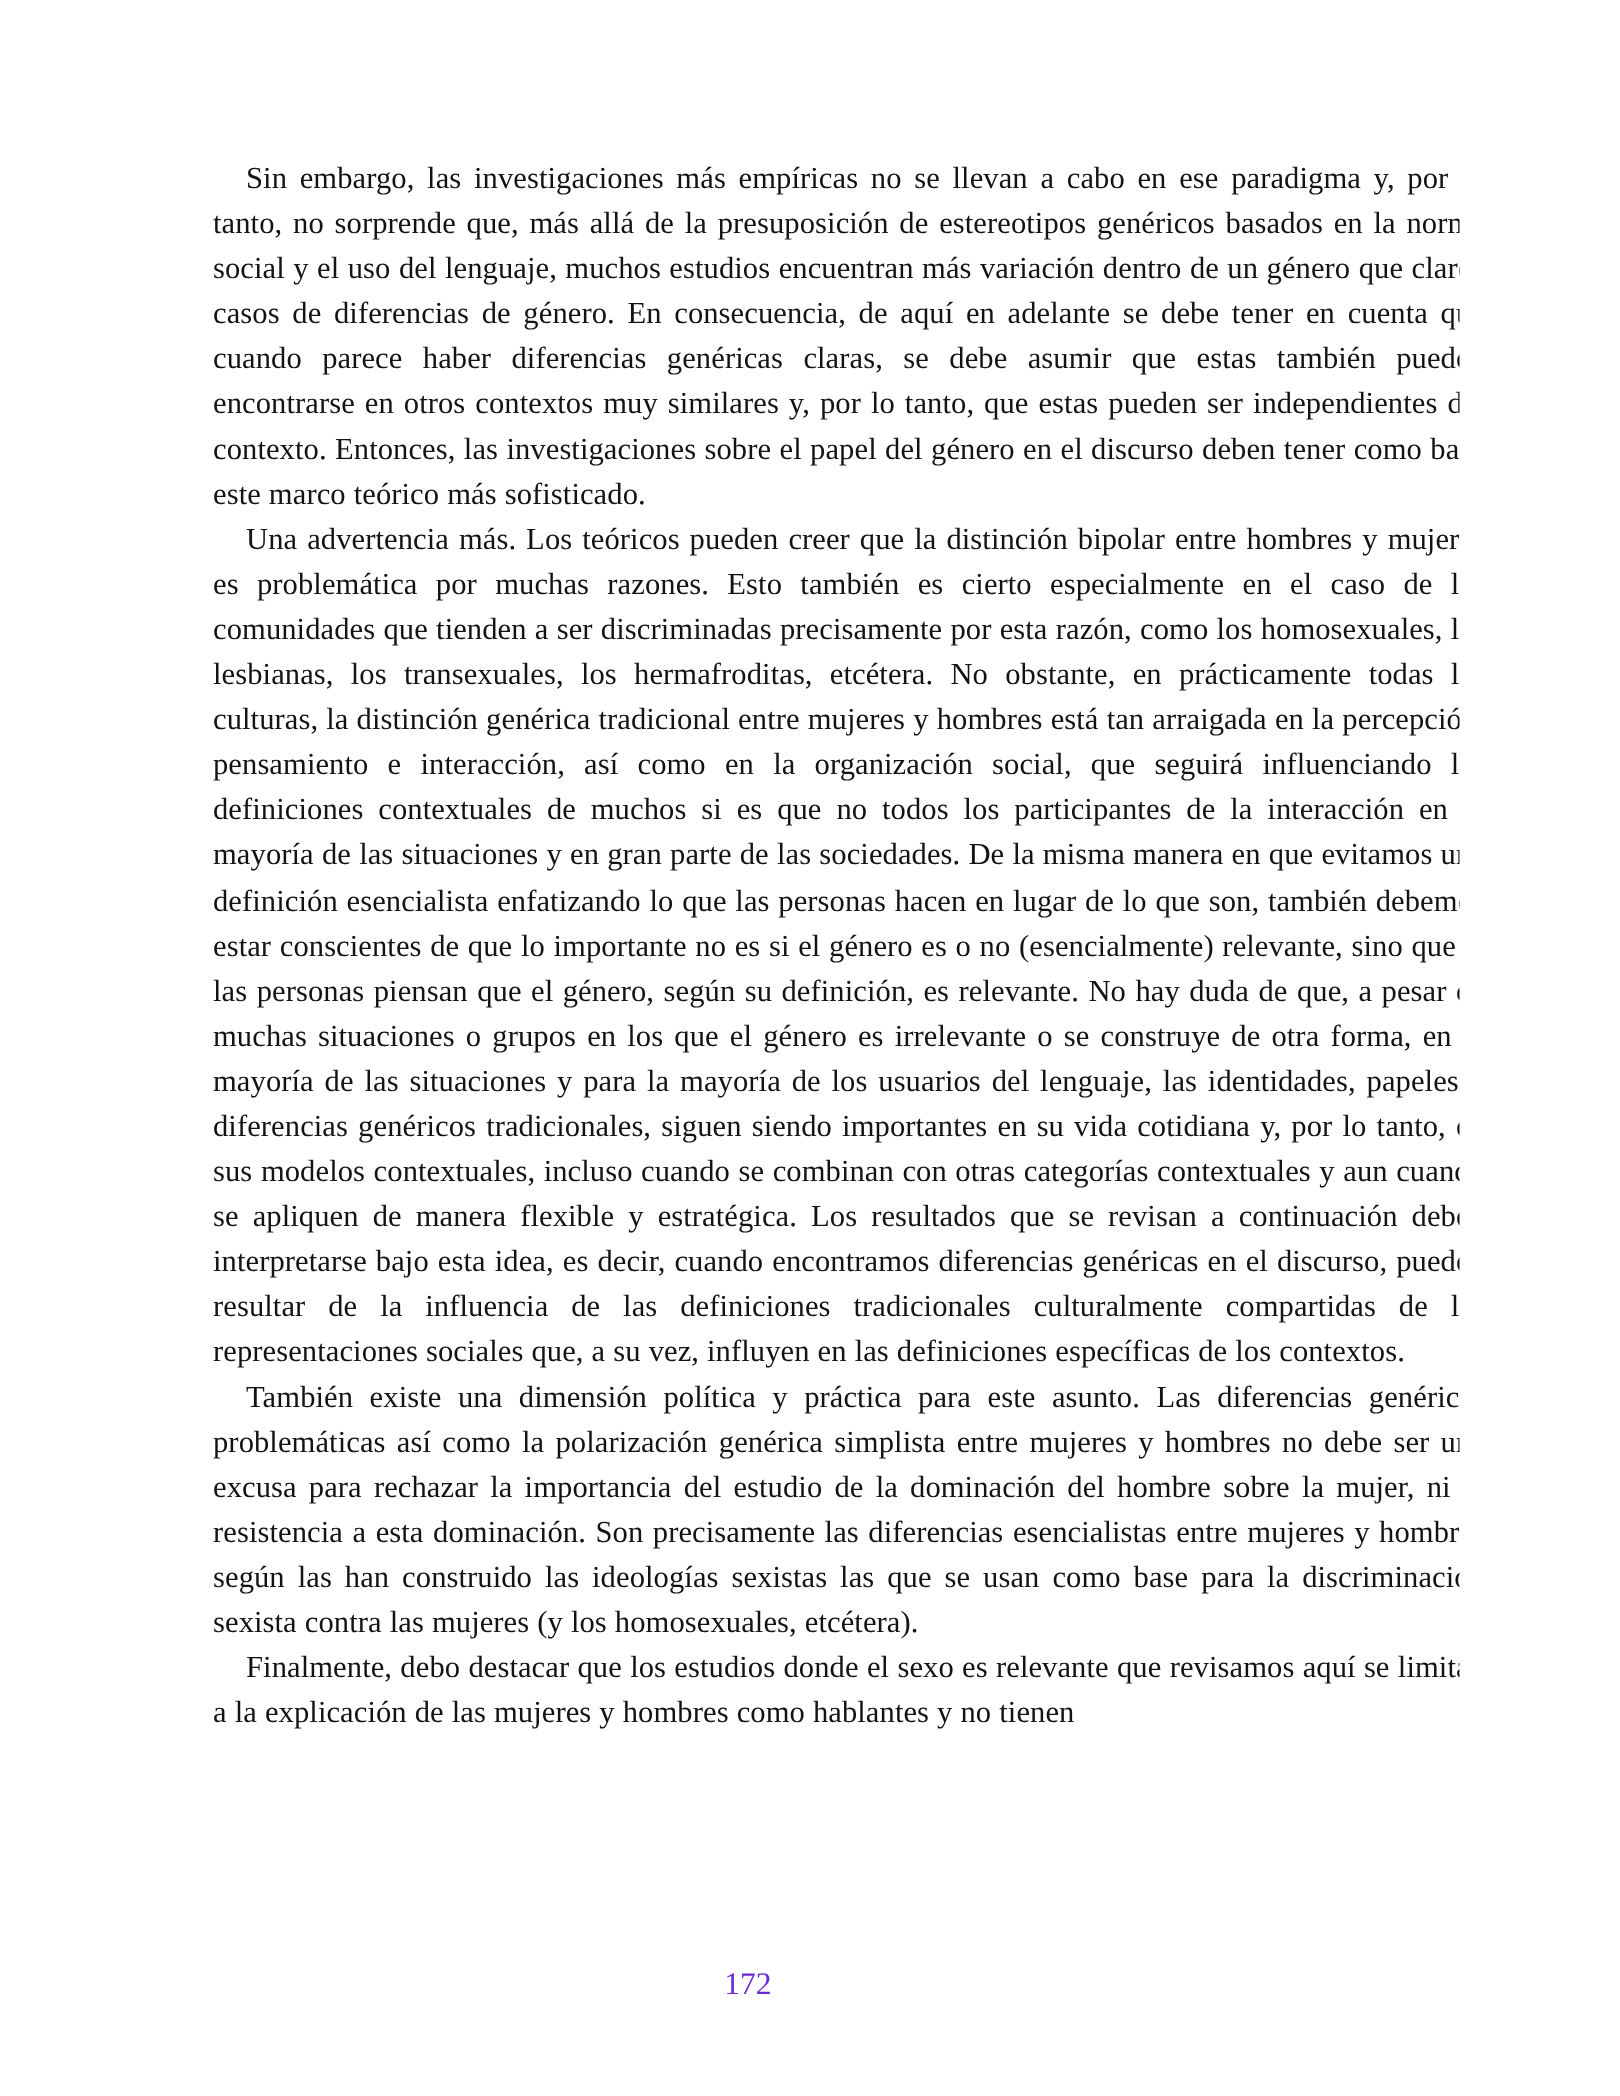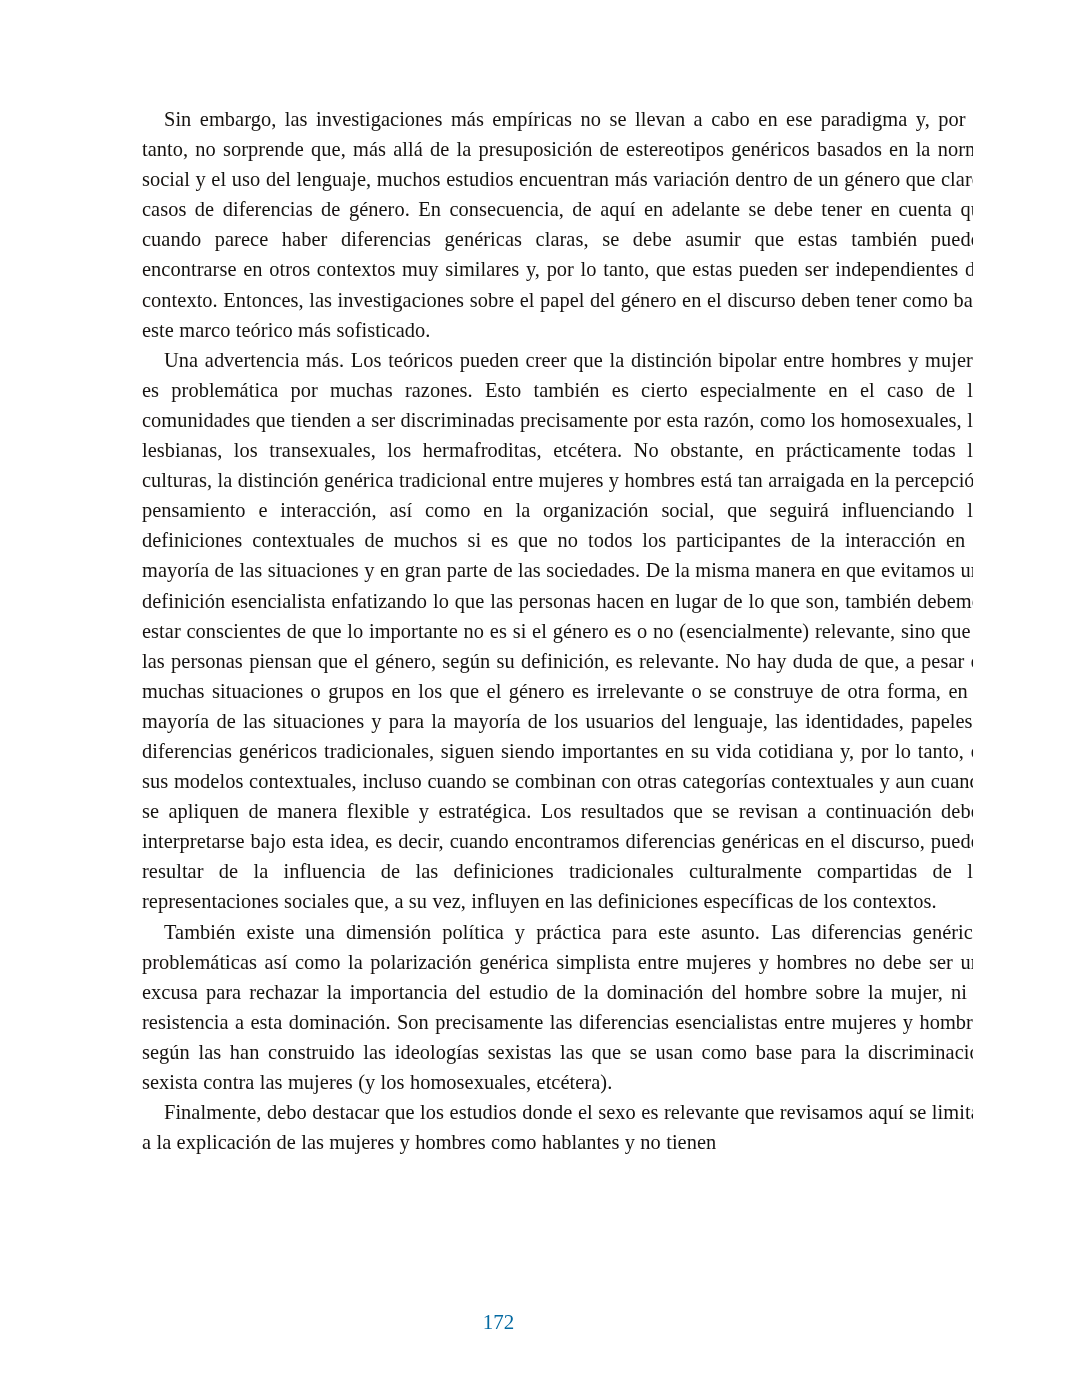--- a/index.html
+++ b/index.html
@@ -42,21 +42,21 @@
   }
   .page-number {
     position: absolute;
     left: 0;
     right: 0;
     top: 1309px;
     text-align: center;
     font-size: 21px;
     line-height: 26px;
     font-family: "Liberation Serif", "DejaVu Serif", serif;
-    color: #0369a1;
+    color: #6d28d9;
   }
 </style>
 </head>
 <body>
 
 <div class="page">
 
   <div class="text-column">
     <p class="body-par"><span class="run">Sin embargo, las investigaciones más empíricas no se llevan a cabo en ese paradigma y, por lo tanto, no sorprende que, más allá de la presuposición de estereotipos genéricos basados en la norma social y el uso del lenguaje, muchos estudios encuentran más variación dentro de un género que claros casos de diferencias de género. En consecuencia, de aquí en adelante se debe tener en cuenta que cuando parece haber diferencias genéricas claras, se debe asumir que estas también pueden encontrarse en otros contextos muy similares y, por lo tanto, que estas pueden ser independientes del contexto. Entonces, las investigaciones sobre el papel del género en el discurso deben tener como base este marco teórico más sofisticado.</span></p>
     <p class="body-par"><span class="run">Una advertencia más. Los teóricos pueden creer que la distinción bipolar entre hombres y mujeres es problemática por muchas razones. Esto también es cierto especialmente en el caso de las comunidades que tienden a ser discriminadas precisamente por esta razón, como los homosexuales, las lesbianas, los transexuales, los hermafroditas, etcétera. No obstante, en prácticamente todas las culturas, la distinción genérica tradicional entre mujeres y hombres está tan arraigada en la percepción, pensamiento e interacción, así como en la organización social, que seguirá influenciando las definiciones contextuales de muchos si es que no todos los participantes de la interacción en la mayoría de las situaciones y en gran parte de las sociedades. De la misma manera en que evitamos una definición esencialista enfatizando lo que las personas </span><span class="run italic-run">hacen</span><span class="run"> en lugar de lo que </span><span class="run italic-run">son</span><span class="run">, también debemos estar conscientes de que lo importante no es si el género es o no (</span><span class="run italic-run">esencialmente</span><span class="run">) relevante, sino que si las personas </span><span class="run italic-run">piensan</span><span class="run"> que el género, </span><span class="run italic-run">según su definición</span><span class="run">, es relevante. No hay duda de que, a pesar de muchas situaciones o grupos en los que el género es irrelevante o se construye de otra forma, en la mayoría de las situaciones y para la mayoría de los usuarios del lenguaje, las identidades, papeles y diferencias genéricos tradicionales, siguen siendo importantes en su vida cotidiana y, por lo tanto, en sus modelos contextuales, incluso cuando se combinan con otras categorías contextuales y aun cuando se apliquen de manera flexible y estratégica. Los resultados que se revisan a continuación deben interpretarse bajo esta idea, es decir, cuando encontramos diferencias genéricas en el discurso, pueden resultar de la influencia de las definiciones tradicionales culturalmente compartidas de las representaciones sociales que, a su vez, influyen en las definiciones específicas de los contextos.</span></p>

